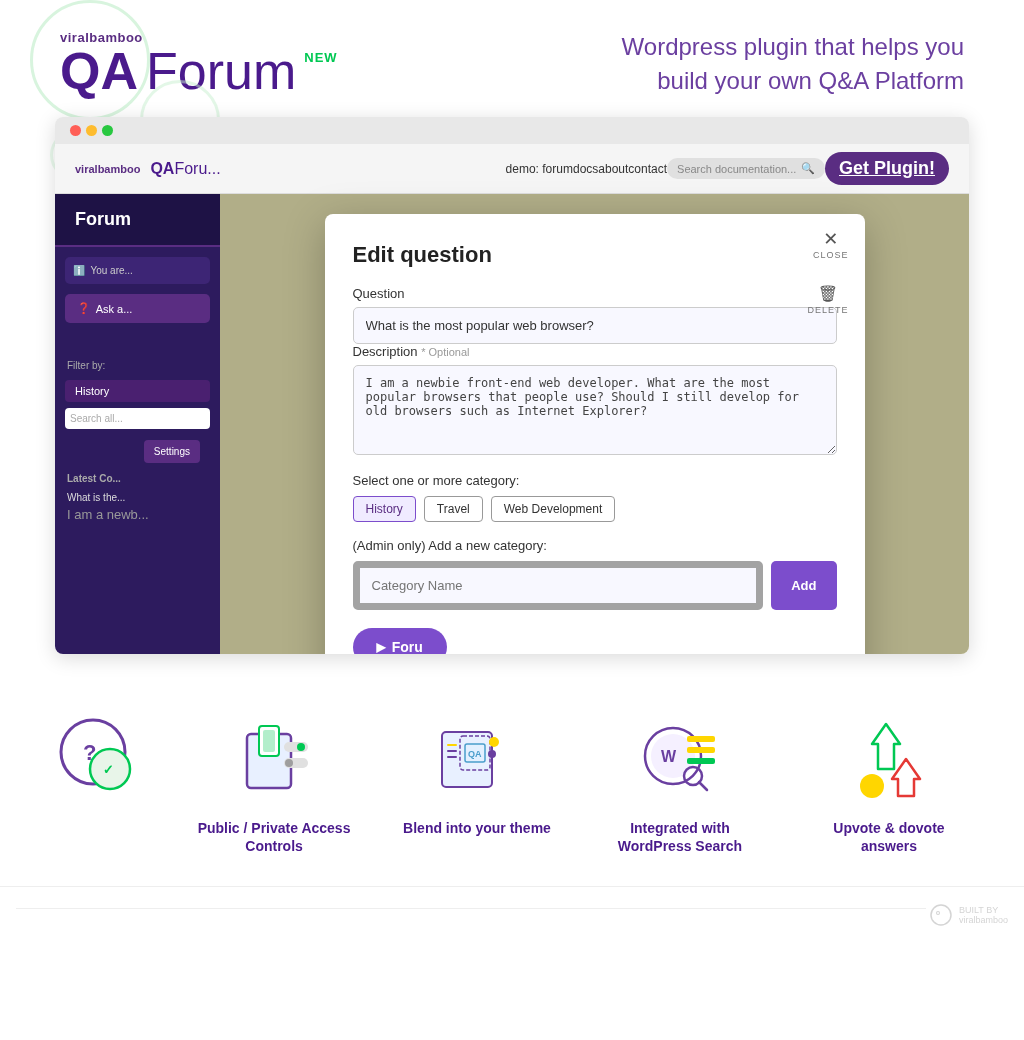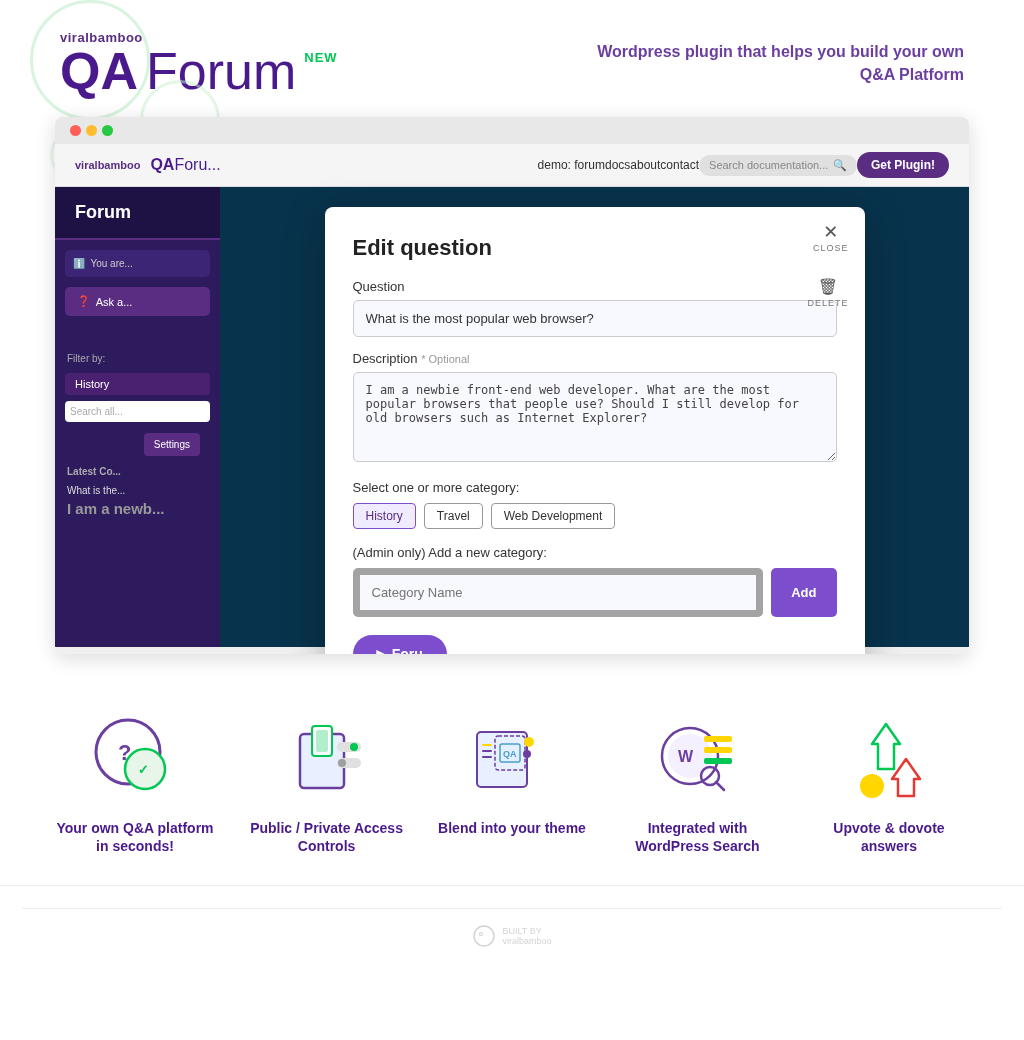--- a/index.html
+++ b/index.html
@@ -6,21 +6,21 @@
     body { font-family: -apple-system, BlinkMacSystemFont, 'Segoe UI', sans-serif; background: #fff; width: 1024px; min-height: 1040px; overflow-x: hidden; }
 
     
     .site-header { padding: 30px 60px 10px; display: flex; justify-content: space-between; align-items: center; position: relative; }
     .logo-area { display: flex; flex-direction: column; }
     .logo-brand { font-size: 13px; color: #5a2d82; font-weight: 600; letter-spacing: 0.5px; }
     .logo-main { display: flex; align-items: flex-end; gap: 8px; }
     .logo-qa { font-size: 52px; font-weight: 900; color: #4a1a8c; line-height: 1; }
     .logo-forum { font-size: 52px; font-weight: 300; color: #4a1a8c; line-height: 1; }
     .logo-new { font-size: 13px; font-weight: 700; color: #00c853; letter-spacing: 1px; margin-bottom: 32px; }
-    .tagline { color: #6b3fa0; font-size: 16px; font-weight: 700; text-align: right; line-height: 1.4; max-width: 380px; }
+    .tagline { color: #6b3fa0; font-size: 24px; font-weight: 400; text-align: right; line-height: 1.4; max-width: 380px; }
     
     .deco-circle1 { position: absolute; top: 0; left: 30px; width: 120px; height: 120px; border: 3px solid #c8f0d0; border-radius: 50%; opacity: 0.7; }
     .deco-circle2 { position: absolute; top: 80px; left: 140px; width: 80px; height: 80px; border: 3px solid #c8f0d0; border-radius: 50%; opacity: 0.5; }
     .deco-circle3 { position: absolute; top: 130px; left: 50px; width: 50px; height: 50px; border: 3px solid #c8f0d0; border-radius: 50%; opacity: 0.4; }
 
     
     .browser-frame { margin: 10px 55px; border-radius: 8px; overflow: hidden; box-shadow: 0 4px 20px rgba(0,0,0,0.15); position: relative; }
     .browser-nav { background: #e8e8e8; padding: 8px 15px; display: flex; align-items: center; gap: 15px; }
     .nav-dots { display: flex; gap: 5px; }
     .nav-dot { width: 11px; height: 11px; border-radius: 50%; }
@@ -30,52 +30,52 @@
     .browser-content { background: #f0f0f0; min-height: 510px; position: relative; }
 
     
     .site-nav { background: #f5f5f5; padding: 8px 20px; display: flex; align-items: center; gap: 0; border-bottom: 1px solid #ddd; }
     .site-nav-brand { font-size: 11px; color: #5a2d82; font-weight: 600; margin-right: 10px; }
     .site-nav-qa { font-size: 16px; font-weight: 900; color: #4a1a8c; }
     .site-nav-forum { font-size: 16px; color: #4a1a8c; font-weight: 300; margin-right: auto; }
     .site-nav-links { display: flex; align-items: center; font-size: 12px; color: #333; }
     .site-nav-links a { text-decoration: none; color: #333; }
     .search-bar { display: flex; align-items: center; background: #e0e0e0; border-radius: 15px; padding: 4px 10px; gap: 5px; font-size: 11px; color: #888; }
-    .get-plugin-btn { background: #5a2d82; color: #fff; border: none; padding: 6px 14px; border-radius: 20px; font-size: 12px; font-weight: 600; cursor: pointer; }
+    .get-plugin-btn { background: #5a2d82; color: #fff; border: none; padding: 6px 14px; border-radius: 20px; font-size: 18px; font-weight: 600; cursor: pointer; text-decoration: underline; }
 
     
     .page-body { display: flex; background: #f5f5f5; }
     .sidebar { width: 165px; background: #2d1b5e; min-height: 460px; padding: 0; flex-shrink: 0; }
     .sidebar-header { background: #1e1245; padding: 15px 20px; color: #fff; font-size: 18px; font-weight: 700; border-bottom: 2px solid #5a2d82; }
     .sidebar-info { background: #3d2575; margin: 10px; padding: 8px; border-radius: 5px; font-size: 10px; color: #ccc; display: flex; align-items: center; gap: 5px; }
     .ask-btn { background: #5a2d82; color: #fff; margin: 8px 10px; padding: 8px 12px; border-radius: 5px; font-size: 11px; display: flex; align-items: center; gap: 5px; cursor: pointer; }
     .filter-label { color: #aaa; font-size: 10px; padding: 5px 12px; margin-top: 32px; }
     .filter-tag { background: #4a2070; color: #fff; margin: 4px 10px; padding: 5px 10px; border-radius: 4px; font-size: 11px; cursor: pointer; }
     .search-all { background: #fff; margin: 6px 10px; padding: 5px; border-radius: 4px; font-size: 10px; color: #aaa; }
     .latest-label { color: #aaa; font-size: 10px; padding: 5px 12px; font-weight: 600; }
     .latest-item { color: #ddd; font-size: 10px; padding: 3px 12px; }
-    .latest-item-sub { color: #999; font-size: 15px; padding: 1px 12px 8px; font-weight: bold; }
+    .latest-item-sub { color: #999; font-size: 13px; padding: 1px 12px 8px; }
     .settings-btn { background: #5a2d82; color: #fff; margin: 5px 10px; padding: 6px 10px; border-radius: 4px; font-size: 10px; float: right; cursor: pointer; }
 
     
-    .main-content { flex: 1; padding: 0; position: relative; background: #0c4a6e; }
+    .main-content { flex: 1; padding: 0; position: relative; background: #fef9c3; }
 
     
     .modal-overlay { position: absolute; top: 0; left: 0; right: 0; bottom: 0; background: rgba(0,0,0,0.3); z-index: 10; display: flex; align-items: flex-start; justify-content: center; padding-top: 20px; }
     .modal { background: #fff; border-radius: 8px; width: 540px; padding: 28px; position: relative; box-shadow: 0 10px 40px rgba(0,0,0,0.25); }
     .modal-title { font-size: 22px; font-weight: 700; color: #222; margin-bottom: 18px; }
     .modal-close { position: absolute; top: 16px; right: 16px; display: flex; flex-direction: column; align-items: center; gap: 2px; cursor: pointer; color: #555; }
     .modal-close-x { font-size: 18px; line-height: 1; }
     .modal-close-label { font-size: 9px; letter-spacing: 1px; color: #777; }
     .modal-delete { position: absolute; top: 70px; right: 16px; display: flex; flex-direction: column; align-items: center; gap: 2px; cursor: pointer; color: #555; }
     .modal-delete-icon { font-size: 16px; }
     .modal-delete-label { font-size: 9px; letter-spacing: 1px; color: #777; }
 
     .form-label { font-size: 13px; color: #333; margin-bottom: 6px; display: block; font-weight: 500; }
-    .form-input { width: 100%; border: 1px solid #ccc; border-radius: 5px; padding: 10px 12px; font-size: 13px; color: #333; background: #f8f8ff; margin-bottom: 14px; outline: none; }
+    .form-input { width: 100%; border: 1px solid #ccc; border-radius: 5px; padding: 10px 12px; font-size: 13px; color: #333; background: #f8f8ff; outline: none; }
     .form-textarea { width: 100%; border: 1px solid #ccc; border-radius: 5px; padding: 10px 12px; font-size: 12px; color: #444; background: #f8f8ff; margin-bottom: 14px; outline: none; resize: vertical; height: 90px; }
     .optional-label { font-size: 11px; color: #999; font-weight: 400; }
 
     .category-section-label { font-size: 13px; color: #333; margin-bottom: 8px; display: block; }
     .category-tags { display: flex; gap: 8px; margin-bottom: 16px; flex-wrap: wrap; }
     .category-tag { border: 1px solid #999; border-radius: 4px; padding: 5px 12px; font-size: 12px; color: #333; background: #fff; cursor: pointer; }
     .category-tag.selected { background: #f0ebff; border-color: #7c4dcc; color: #5a2d82; }
 
     .admin-section-label { font-size: 13px; color: #333; margin-bottom: 8px; display: block; }
     .admin-input-row { display: flex; gap: 8px; margin-bottom: 18px; }
@@ -85,21 +85,21 @@
     .save-btn { background: #7c4dcc; color: #fff; border: none; border-radius: 25px; padding: 11px 24px; font-size: 14px; font-weight: 600; cursor: pointer; display: flex; align-items: center; gap: 6px; }
     .save-icon { font-size: 12px; }
 
     
     .features-section { padding: 50px 55px 30px; display: flex; justify-content: space-between; align-items: flex-start; gap: 10px; }
     .feature-item { display: flex; flex-direction: column; align-items: center; text-align: center; max-width: 160px; }
     .feature-icon { width: 90px; height: 90px; margin-bottom: 15px; display: flex; align-items: center; justify-content: center; }
     .feature-label { font-size: 14px; font-weight: 700; color: #4a1a8c; line-height: 1.3; }
 
     
-    .site-footer { padding: 22px; text-align: center; border-top: 1px solid #eee; display: flex; flex-direction: column; align-items: center; gap: 3px; }
+    .site-footer { padding: 16px; text-align: center; border-top: 1px solid #eee; display: flex; flex-direction: row; align-items: center; gap: 3px; }
     .footer-logo { display: flex; align-items: center; gap: 6px; opacity: 0.5; }
     .footer-text { font-size: 9px; color: #aaa; }
   </style>
 </head>
 <body>
 
 <div class="site-header">
   <div class="deco-circle1"></div>
   <div class="deco-circle2"></div>
   <div class="deco-circle3"></div>
@@ -223,21 +223,20 @@
 
   <div class="feature-item">
     <div class="feature-icon">
       <svg width="90" height="90" viewBox="0 0 90 90">
         <circle cx="38" cy="38" r="32" fill="none" stroke="#6a3fa0" stroke-width="3"></circle>
         <circle cx="55" cy="55" r="20" fill="#e8f5e9" stroke="#00c853" stroke-width="2.5"></circle>
         <text x="28" y="46" font-size="22" fill="#6a3fa0" font-weight="700">?</text>
         <text x="48" y="60" font-size="13" fill="#00c853" font-weight="700">✓</text>
       </svg>
     </div>
-    <div class="feature-label">Your own Q&amp;A platform in seconds!</div>
   </div>
 
   <div class="feature-item">
     <div class="feature-icon">
       <svg width="90" height="90" viewBox="0 0 90 90">
         <rect x="18" y="20" width="44" height="54" rx="4" fill="#e8f0ff" stroke="#6a3fa0" stroke-width="2.5"></rect>
         <rect x="30" y="12" width="20" height="30" rx="3" fill="#fff" stroke="#00c853" stroke-width="2"></rect>
         <rect x="34" y="16" width="12" height="22" rx="2" fill="#00c853" opacity="0.3"></rect>
 
         <rect x="55" y="28" width="24" height="10" rx="5" fill="#e0e0e0"></rect>

